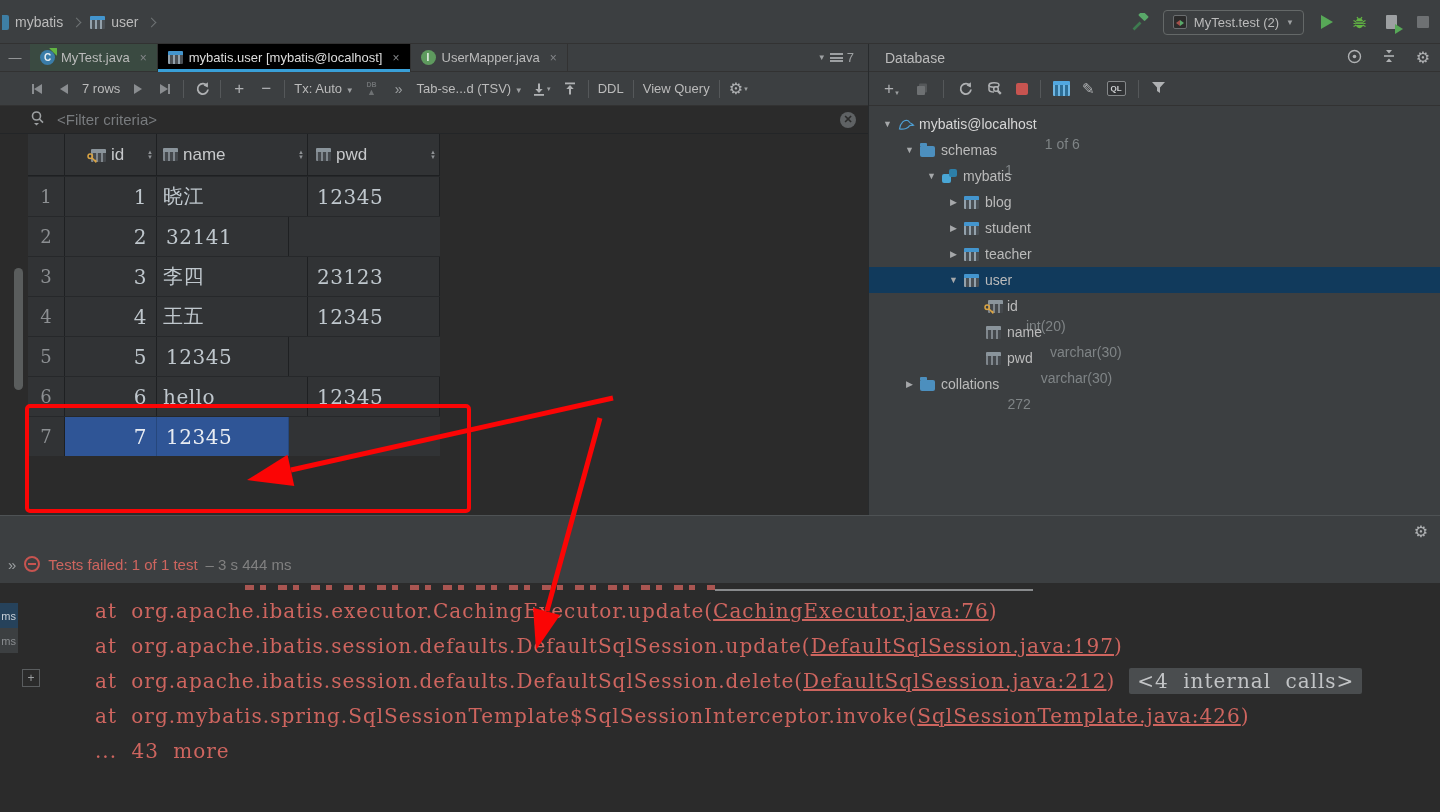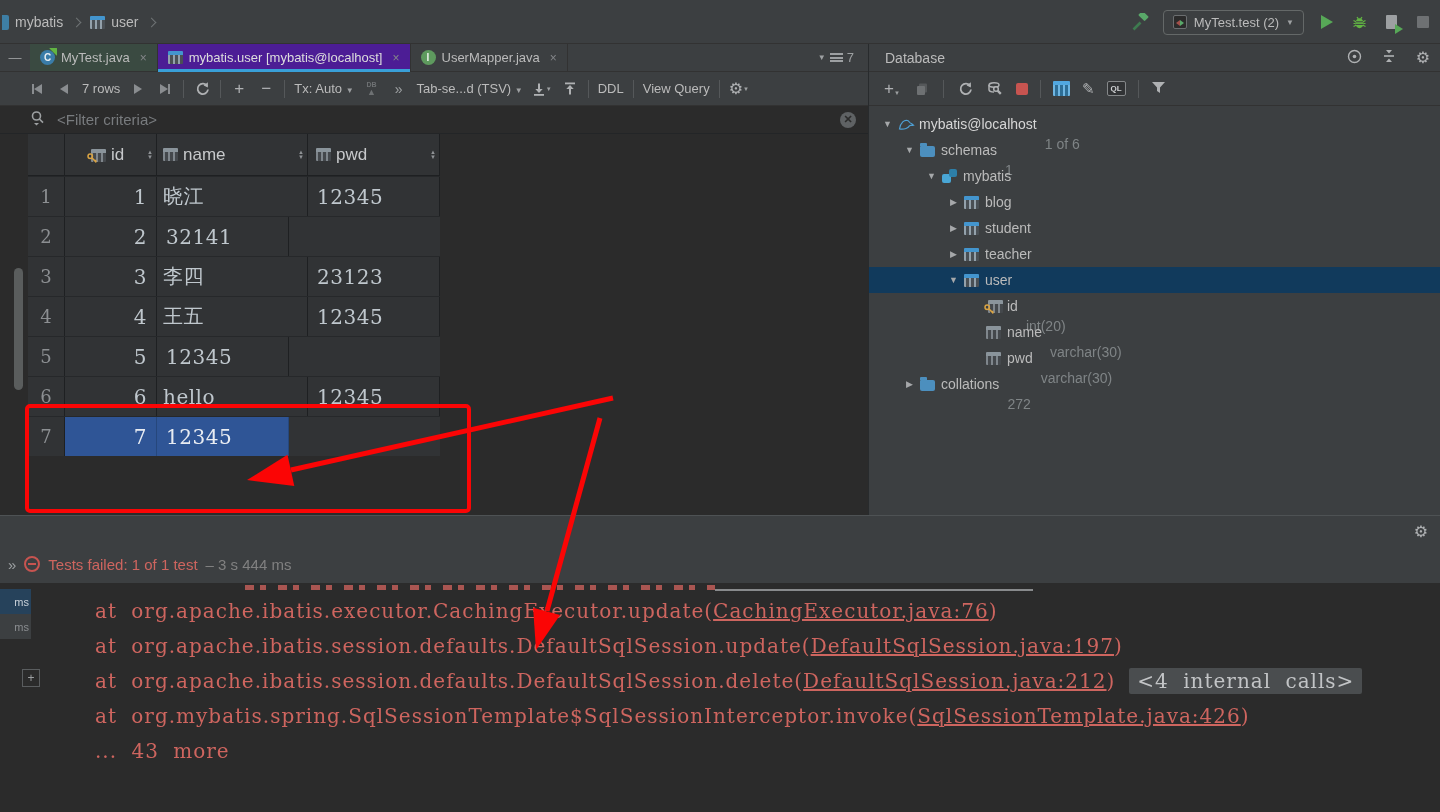--- a/index.html
+++ b/index.html
@@ -28,21 +28,21 @@
   .stop-sq { width:12px; height:12px; background:#6E7173; border-radius:1px; }
   .cov { position:relative; width:14px; height:15px; }
   .cov .pg { width:11px; height:14px; background:#9DA0A2; border-radius:1px; }
   .cov .cp { position:absolute; right:-3px; bottom:-1px; width:0; height:0; border-top:5px solid transparent; border-bottom:5px solid transparent; border-left:8px solid #57A857; }
 
   
   #tabbar { left:0; top:44px; width:868px; height:28px; background:#3C3F41; border-bottom:1px solid #323232; display:flex; align-items:stretch; }
   .minbtn { width:30px; display:flex; align-items:center; justify-content:center; color:#9DA0A2; font-size:13px; }
   .tab { display:flex; align-items:center; gap:6px; padding:0 10px; border-right:1px solid #323232; position:relative; font-size:13px; color:#BBBBBB; }
   .tab.test-scope { background:#3A4A41; }
-  .tab.active { background:#4c1d95; color:#DDDDDD; }
+  .tab.active { background:#000000; color:#DDDDDD; }
   .tab.active:after { content:""; position:absolute; left:0; right:0; bottom:-1px; height:3px; background:#39A0D8; }
   .tab .x { color:#848689; font-size:12px; margin-left:4px; }
   .cls-ico { position:relative; width:15px; height:15px; border-radius:50%; background:#3A7CA8; color:#E8EEF2; font-size:10px; font-weight:bold; display:flex; align-items:center; justify-content:center; }
   .cls-ico:after { content:""; position:absolute; right:-2px; top:-2px; border-left:4px solid transparent; border-bottom:4px solid transparent; border-top:4px solid #62B543; border-right:4px solid #62B543; width:0; height:0; border-radius:1px; }
   .int-ico { width:15px; height:15px; border-radius:50%; background:#5E9A5E; color:#EAF2EA; font-size:10px; font-weight:bold; display:flex; align-items:center; justify-content:center; }
   .tab-tail { margin-left:auto; display:flex; align-items:center; gap:4px; padding-right:14px; color:#9DA0A2; }
   .burger { display:inline-block; width:13px; height:9px; border-top:2px solid #9DA0A2; border-bottom:2px solid #9DA0A2; position:relative; }
   .burger:before { content:""; position:absolute; left:0; right:0; top:1.5px; height:2px; background:#9DA0A2; }
 
   
@@ -124,21 +124,21 @@
 
   
   #bottompanel { left:0; top:515px; width:1440px; height:297px; background:#3C3F41; border-top:1px solid #4E5254; }
   .tp-headrow { position:absolute; left:0; top:33px; height:30px; display:flex; align-items:center; gap:8px; padding-left:8px; font-size:15px; }
   .fail-ico { width:16px; height:16px; border-radius:50%; border:2px solid #C75450; position:relative; flex:none; }
   .fail-ico:before { content:""; position:absolute; left:2px; right:2px; top:5px; height:2px; background:#C75450; }
   .fail-txt { color:#CE655F; }
   .dur-txt { color:#808080; }
   .tp-gear { position:absolute; right:12px; top:8px; }
   .console { position:absolute; left:0; top:67px; width:1440px; height:230px; background:#2B2B2B; }
-  .strip { position:absolute; left:0; top:6px; width:31px; }
+  .strip { position:absolute; left:0; top:20px; width:18px; }
   .strip .srow { height:25px; display:flex; align-items:center; justify-content:flex-end; font-size:11px; color:#8A8D90; background:#3C3F41; padding-right:2px; }
   .strip .srow.sel { background:#26425B; color:#C8D0D8; }
   .foldbox { position:absolute; left:22px; top:86px; width:18px; height:18px; border:1px solid #5A5D5F; color:#9DA0A2; font-size:12px; display:flex; align-items:center; justify-content:center; }
   .stack { position:absolute; left:95px; top:11px; font-family:"DejaVu Serif", serif; font-size:20px; letter-spacing:1px; word-spacing:7px; line-height:35px; white-space:nowrap; color:#CE655F; }
   .stack a { color:#CE655F; text-decoration:underline; }
   .badge { background:#4A4D4F; color:#C2C4C6; padding:1px 8px; border-radius:2px; margin-left:14px; letter-spacing:1px; }
   .clip-frags { position:absolute; left:150px; top:-9px; width:470px; height:5px;
     background:repeating-linear-gradient(90deg,#C9605B 0 9px, rgba(0,0,0,0) 9px 15px, #C9605B 15px 21px, rgba(0,0,0,0) 21px 33px); opacity:.8; }
   .clip-underline { position:absolute; left:620px; top:-5px; width:318px; height:2px; background:#A8ABAD; opacity:.75; }
 

